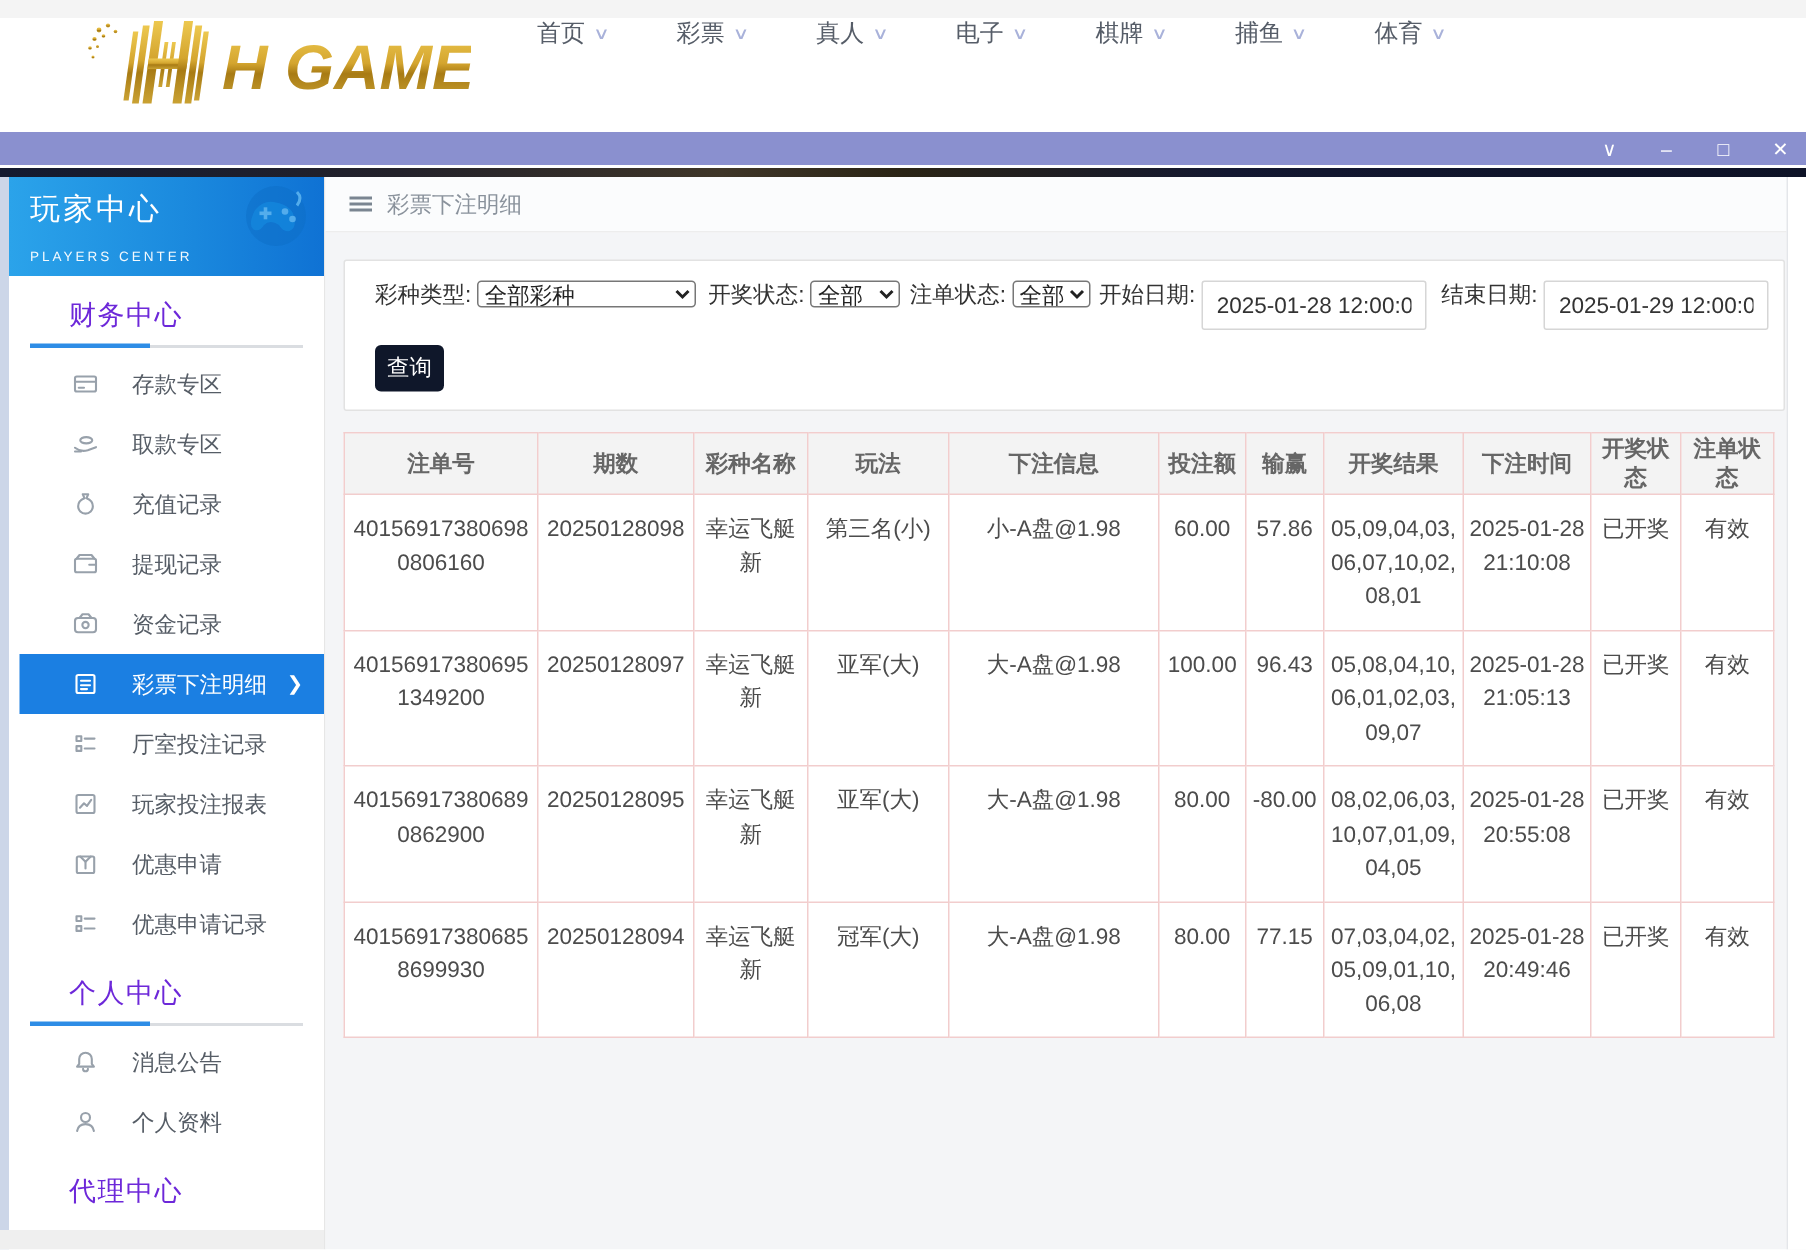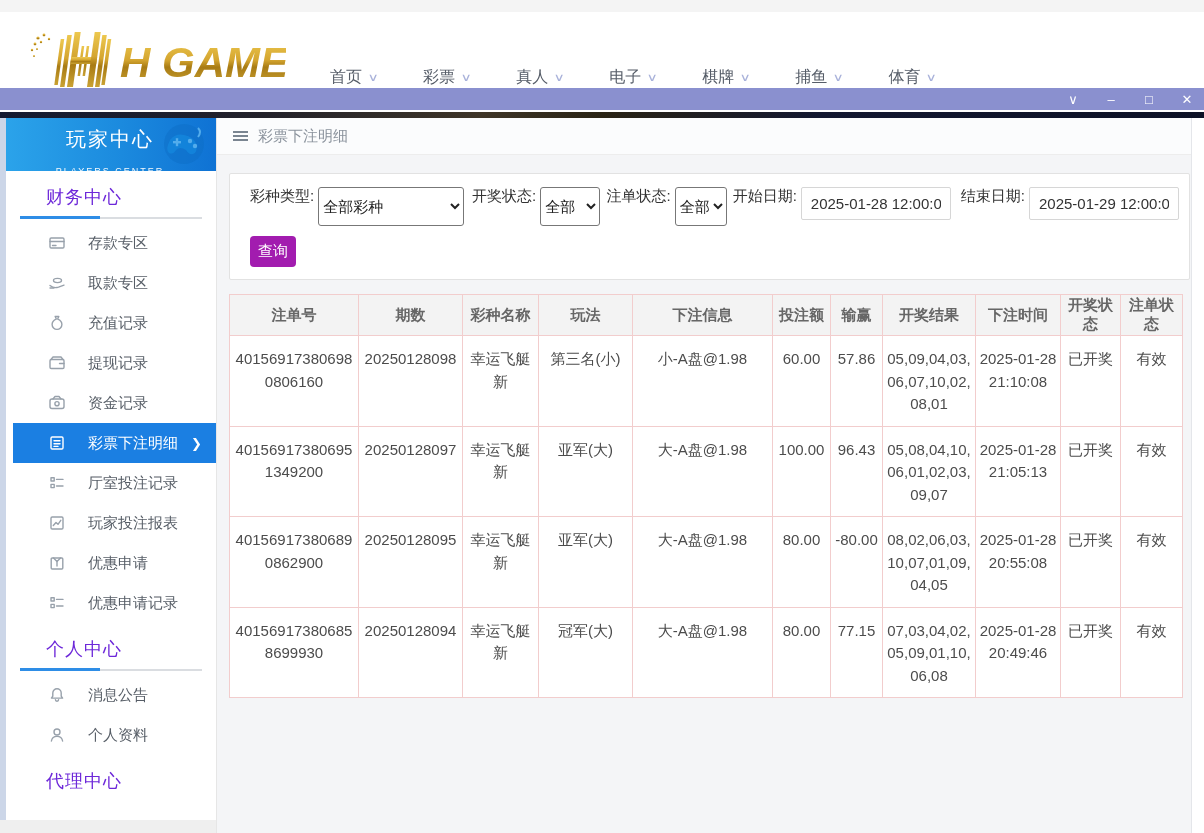--- a/index.html
+++ b/index.html
@@ -2,44 +2,44 @@
 <html><head>
 <meta charset="utf-8">
 <style>
   * { margin:0; padding:0; box-sizing:border-box; }
   html,body { width:1204px; height:833px; overflow:hidden; background:#fff;
     font-family:"Liberation Sans","DejaVu Sans",sans-serif; }
   .app { position:relative; width:1204px; height:833px; display:flex; flex-direction:column; }
 
   
   .topstrip { height:12px; background:#f4f4f4; }
-  .navrow { height:76px; background:#fff; display:flex; align-items:flex-end; }
+  .navrow { height:76px; background:#fff; display:flex; align-items:flex-start;padding-left:28px; }
   .logo { width:290px; padding-left:8px; display:flex; align-items:center; }
   .menu { display:flex; align-items:center; gap:46px; margin-left:40px; }
-  .nav-item { display:flex; align-items:center; gap:7px; font-size:16px; color:#565d68; cursor:pointer;margin-top:47px; }
+  .nav-item { display:flex; align-items:center; gap:7px; font-size:16px; color:#565d68; cursor:pointer; }
   .nav-caret { color:#a9b2da; font-size:11px; transform:scaleX(1.4); }
 
   
   .titlebar { height:22px; background:#8a90cf; display:flex; align-items:center;
     justify-content:flex-end; padding-right:10px; }
   .win-controls { display:flex; align-items:center; gap:24px; }
   .win-btn { color:#fff; font-size:13px; line-height:1; cursor:pointer; width:14px; text-align:center; }
   .whiteline { height:2px; background:#fff; }
   .darkstrip { height:6px;
     background:linear-gradient(90deg,#141a30 0%,#23222b 22%,#3f3628 40%,#2a2415 50%,#131831 68%,#0d1226 100%); }
 
   
   .main { flex:1; display:flex; min-height:0; position:relative; }
 
   
   .sidebar { width:217px; background:#fff; border-left:6px solid #ccd6e8; border-right:1px solid #e6e6e6;
     position:relative; flex-shrink:0; }
   .sidebar::after { content:""; position:absolute; left:-6px; right:0; bottom:0; height:13px; background:#efefef; }
-  .s-header { height:53px; background:linear-gradient(90deg,#2ba3ea 0%,#1b8ade 55%,#0f72d4 100%);
-    color:#fff; padding:8px 16px 0 14px; position:relative; overflow:hidden;text-align:center; }
+  .s-header { height:66px; background:linear-gradient(90deg,#2ba3ea 0%,#1b8ade 55%,#0f72d4 100%);
+    color:#fff; padding:8px 16px 0 14px; position:relative; overflow:hidden; }
   .s-title { font-size:20px; letter-spacing:2px; }
   .s-sub { font-size:9px; letter-spacing:2px; margin-top:13px; opacity:.95; }
   .s-gamepad { position:absolute; right:8px; top:4px; opacity:.85; }
   .s-section { padding-top:14px; }
   .s-sec-title { font-size:18px; color:#6d28d9; padding-left:40px; letter-spacing:1px; }
   .s-divider { height:2px; background:#dadde1; margin:8px 14px 4px 14px; position:relative; }
   .s-divider::before { content:""; position:absolute; left:0; top:-1px; height:3px; width:80px; background:#2e8de6; }
   .s-item { height:40px; display:flex; align-items:center; padding-left:42px; cursor:pointer;
     color:#565d66; font-size:15px; position:relative; }
   .s-icon { width:18px; height:18px; margin-right:22px; color:#98a1ab; flex-shrink:0; display:inline-flex; }
@@ -57,27 +57,27 @@
   .hamburger { width:15px; height:11px; display:inline-block; position:relative; }
   .hamburger i, .hamburger i::before, .hamburger i::after { content:""; position:absolute; left:0;
     width:15px; height:2px; background:#7a8591; display:block; }
   .hamburger i { top:0; } .hamburger i::before { top:4px; } .hamburger i::after { top:8px; }
   .bc-title { font-size:15px; color:#8a929c; }
 
   .filter-panel { margin:18px 14px 0 12px; background:#fff; border:1px solid #e2e2e2; border-radius:2px;
     padding:13px 0 12px 20px; }
   .filter-row { display:flex; align-items:flex-start; flex-wrap:nowrap; }
   .f-label { font-size:15px; color:#333; margin-right:4px; white-space:nowrap; }
-  .f-select { height:39px; border:1px solid #777; border-radius:3px; background:#fff; font-size:15px;
+  .f-select { height:18px; border:1px solid #777; border-radius:3px; background:#fff; font-size:15px;
     color:#222; margin-right:8px; font-family:inherit; }
   .sel-type { width:185px; } .sel-draw { width:76px; margin-right:6px; } .sel-order { width:53px; margin-right:6px; }
   .f-input { height:33px; width:150px; border:1px solid #d6d6d6; border-radius:2px; font-size:15px;
     color:#333; padding:0 9px; margin-right:10px; font-family:inherit; }
   .btn-row { margin-top:10px; }
-  .search-btn { width:46px; height:31px; background:#a21caf; color:#fff; border:none; border-radius:4px;
+  .search-btn { width:46px; height:31px; background:#0f172a; color:#fff; border:none; border-radius:4px;
     font-size:15px; cursor:pointer; font-family:inherit; }
 
   
   table.bets { border-collapse:collapse; margin:14px 0 0 12px; background:#fff; table-layout:fixed; }
   table.bets th { height:41px; background:#f3f3f3; border:1px solid #f2cdcd; font-size:15px;
     font-weight:bold; color:#666; padding:0 2px; }
   table.bets td { border:1px solid #f2cdcd; vertical-align:top; text-align:center; font-size:15px;
     color:#4c4c4c; padding:12px 3px 10px; line-height:1.5; word-break:break-all; height:76px; }
 </style>
 </head>

